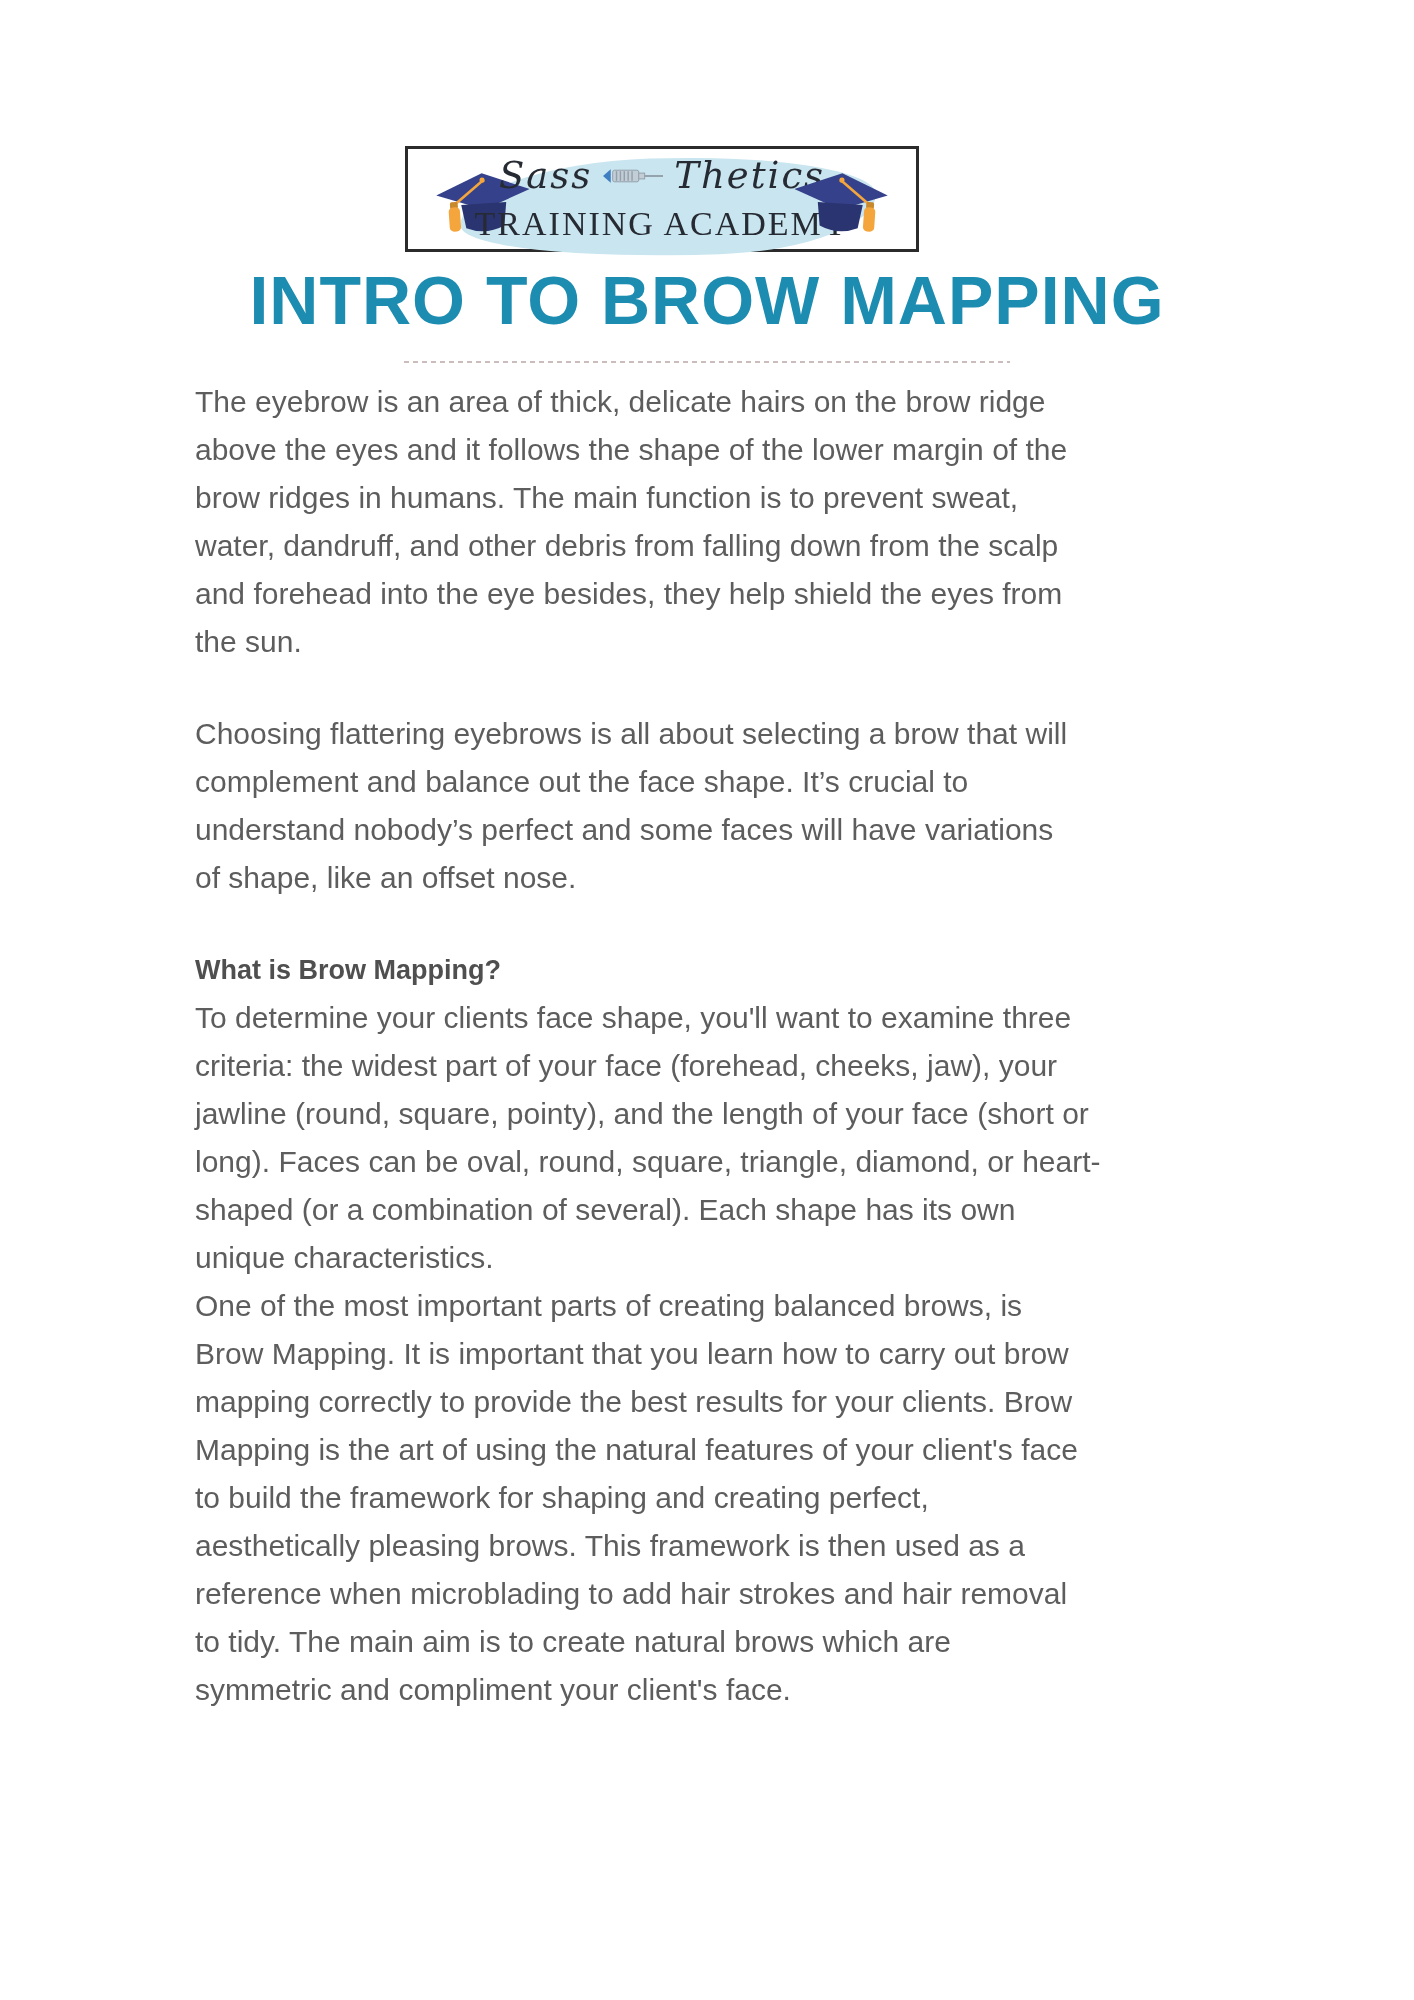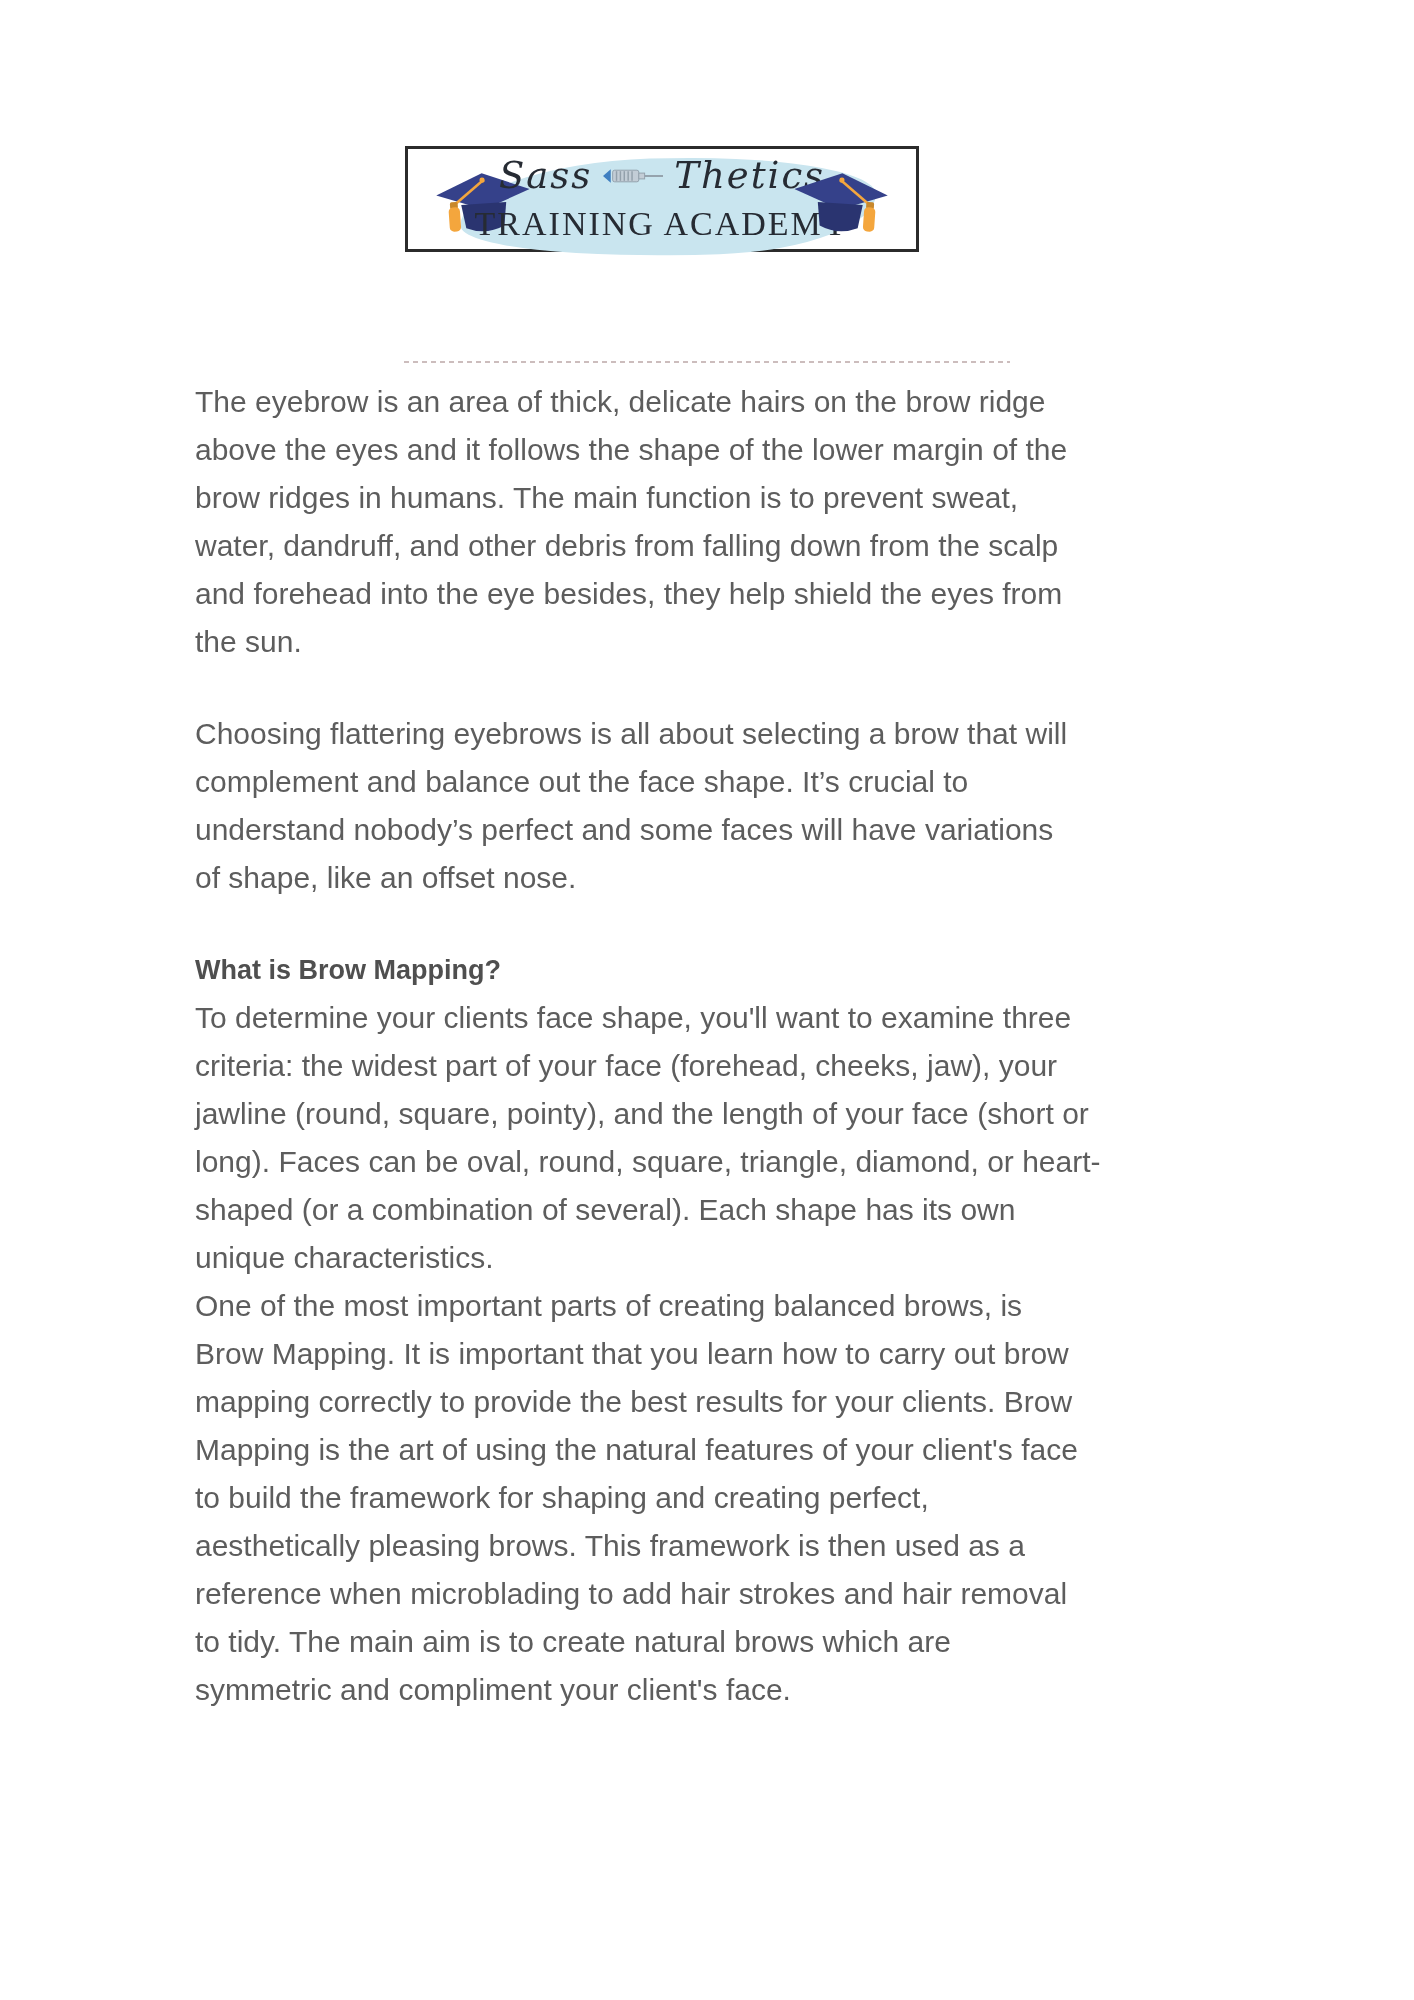--- a/index.html
+++ b/index.html
@@ -127,20 +127,21 @@
         <polygon class="board" points="8,32 62,10 116,32 62,52"></polygon>
         <path class="crown" d="M36,45 L88,45 L84,72 Q62,82 40,72 Z"></path>
         <path class="cord" d="M62,19 L27,45"></path>
         <circle class="tassel" cx="62" cy="18" r="3"></circle>
         <rect class="knot" x="23" y="41" width="9" height="8" rx="2"></rect>
         <rect class="tassel" x="21" y="47" width="13" height="28" rx="5"></rect>
       </g>
     </svg>
   </div>
 
+  <h1 class="title">INTRO TO BROW MAPPING</h1>
 
   <div class="divider"></div>
 
   <div class="content">
     <p>The eyebrow is an area of thick, delicate hairs on the brow ridge
 above the eyes and it follows the shape of the lower margin of the
 brow ridges in humans. The main function is to prevent sweat,
 water, dandruff, and other debris from falling down from the scalp
 and forehead into the eye besides, they help shield the eyes from
 the sun.</p>

